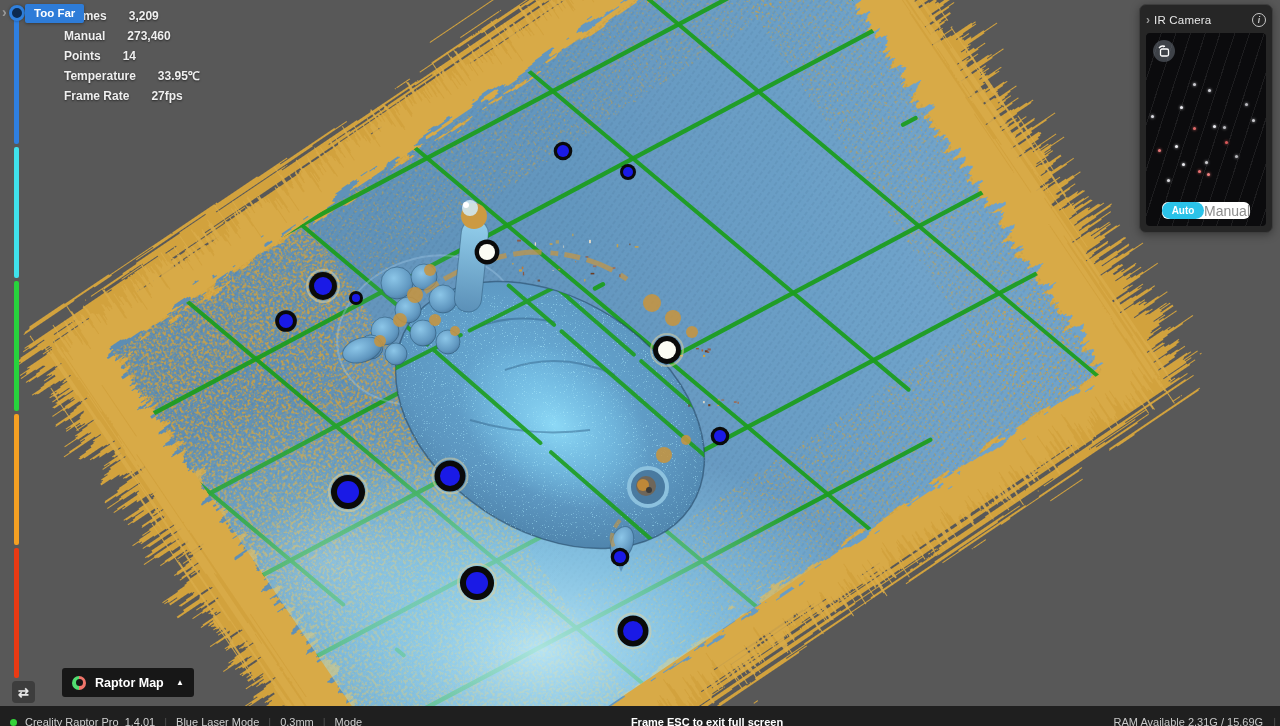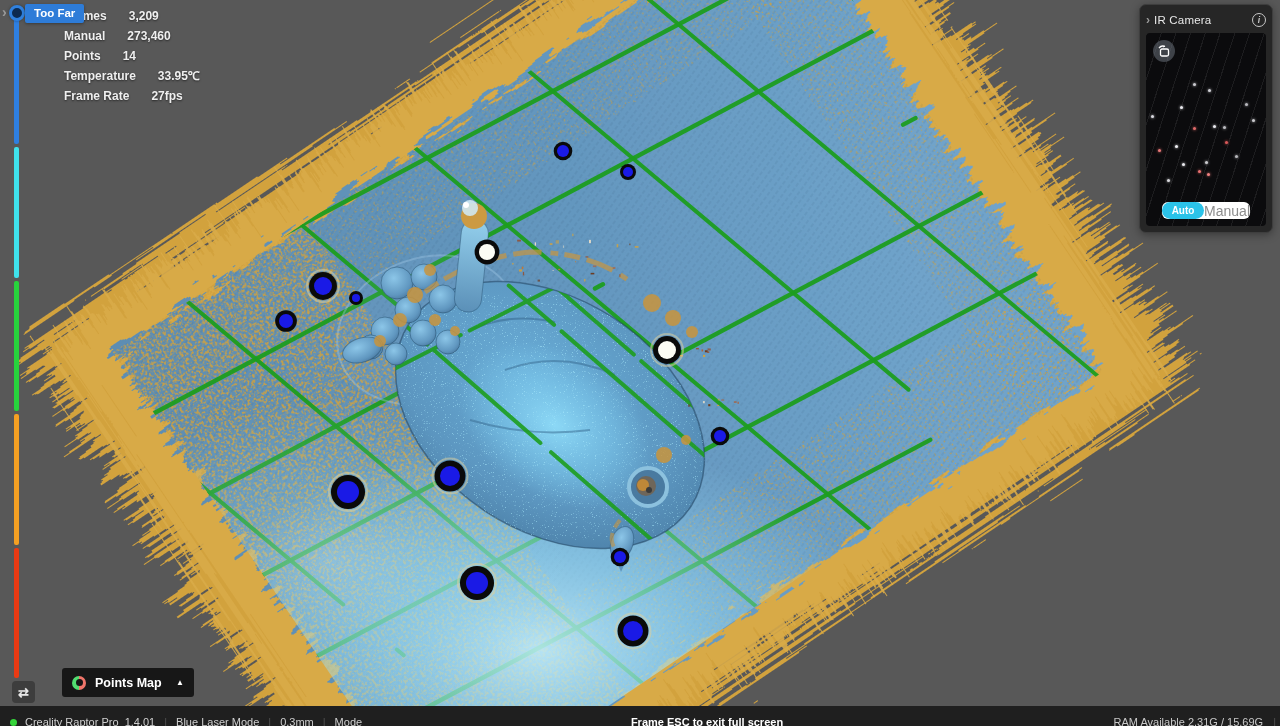--- a/index.html
+++ b/index.html
@@ -427,21 +427,21 @@
       <div class="ir-dot" style="left: 106px; top: 86px; background: rgb(200, 200, 204); box-shadow: rgb(200, 200, 204) 0px 0px 3px;"></div>
       <div class="ir-dot" style="left: 21px; top: 146px; background: rgb(216, 216, 220); box-shadow: rgb(216, 216, 220) 0px 0px 3px;"></div>
       <div class="ir-dot" style="left: 89px; top: 122px; background: rgb(184, 184, 188); box-shadow: rgb(184, 184, 188) 0px 0px 3px;"></div>
       <div class="ir-dot" style="left: 59px; top: 128px; background: rgb(202, 202, 206); box-shadow: rgb(202, 202, 206) 0px 0px 3px;"></div>
       <div class="ir-dot" style="left: 77px; top: 93px; background: rgb(188, 188, 192); box-shadow: rgb(188, 188, 192) 0px 0px 3px;"></div>
     </div>
 </div>
 
 <div class="quality-map">
   <div class="qm-icon" id="qm-icon" style="background: conic-gradient(rgb(240, 117, 106) 0deg, rgb(240, 117, 106) 50%, rgb(82, 221, 112) 50%, rgb(82, 221, 112) 100%);"></div>
-  <div class="qm-label">Points Map</div>
+  <div class="qm-label">Raptor Map</div>
   <div class="qm-caret">▲</div>
 </div>
 <div class="swap-btn">⇄</div>
 
 <div class="statusbar">
   <span class="dot" id="status-dot" style="background: rgb(53, 212, 58);"></span>
   <span>Creality Raptor Pro_1.4.01</span>
   <span class="sep">|</span>
   <span>Blue Laser Mode</span>
   <span class="sep">|</span>

